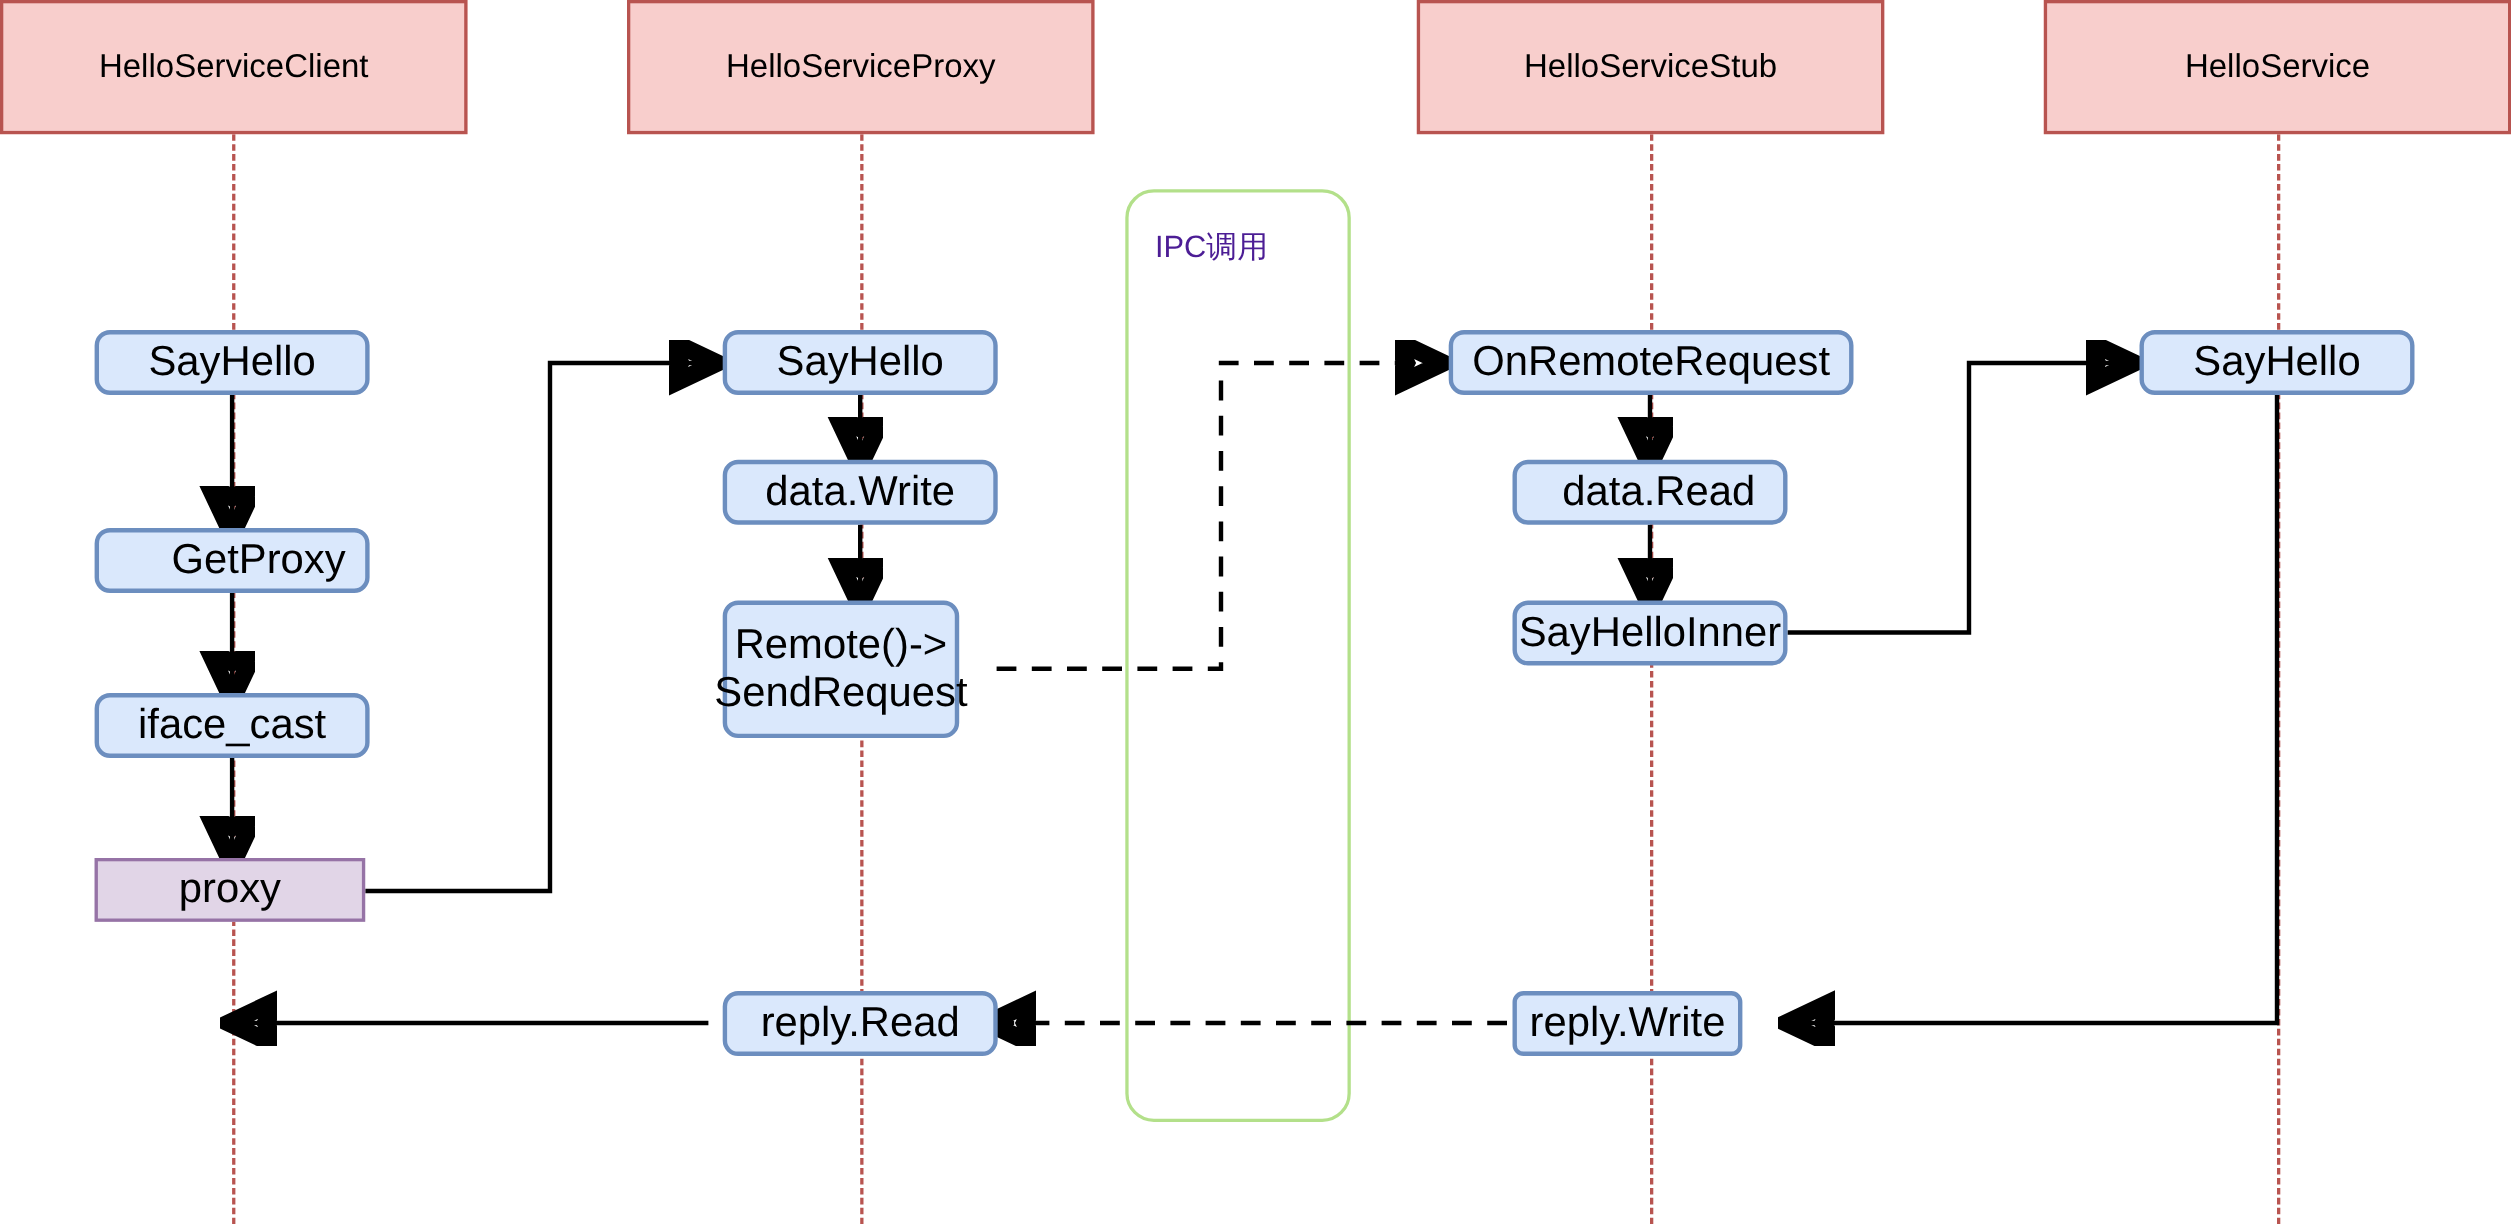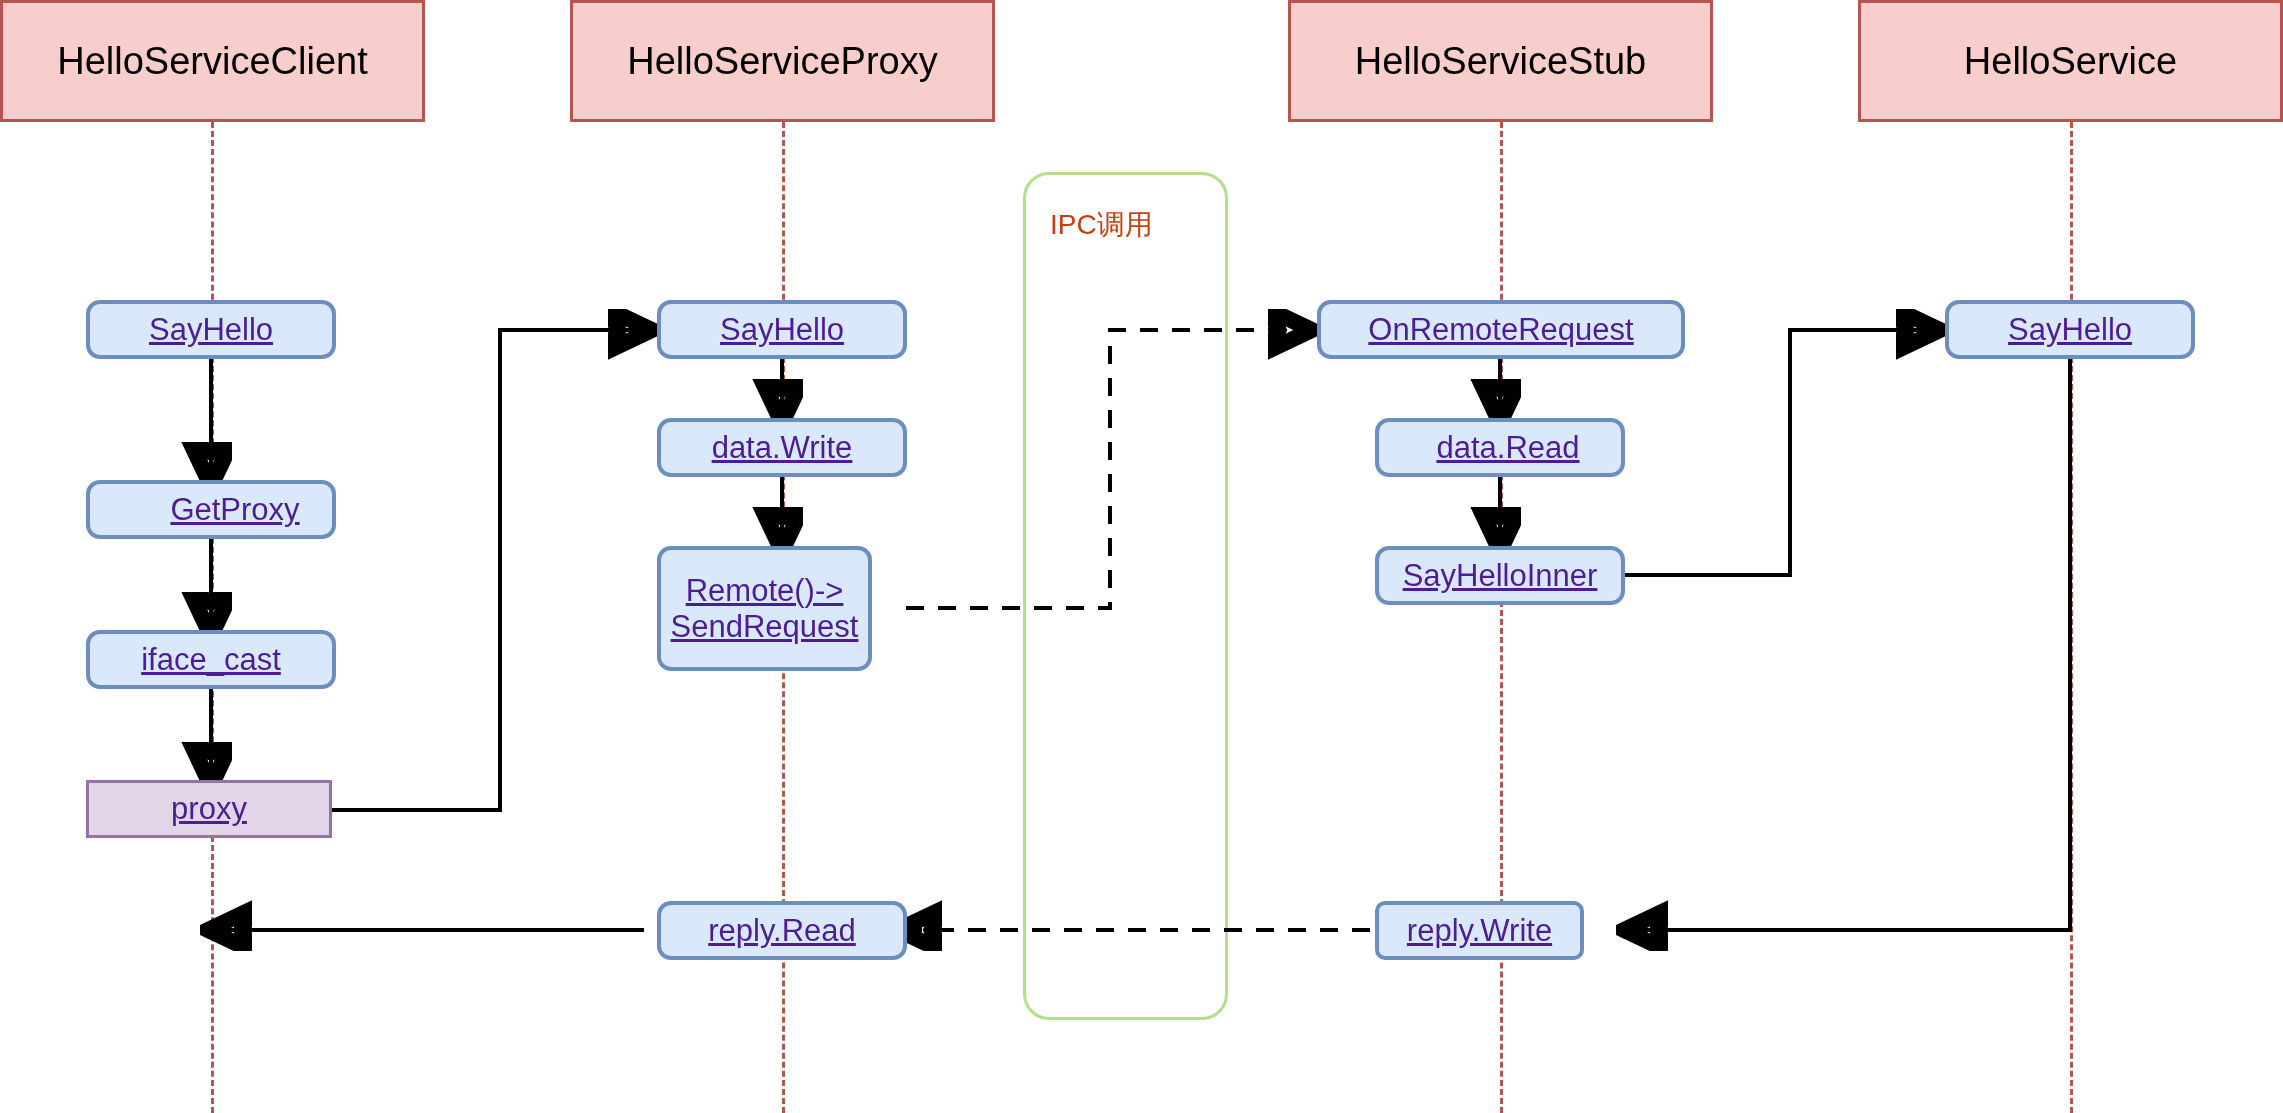--- a/index.html
+++ b/index.html
@@ -6,64 +6,63 @@
   body{width:2283px;height:1113px;font-family:"Liberation Sans","DejaVu Sans",sans-serif;}
   #stage{position:relative;width:2283px;height:1113px;overflow:hidden;background:#fff;}
 
   
   .actor{
     position:absolute;
     box-sizing:border-box;
     background:#f8cecc;
     border:3px solid #b85450;
     display:flex;align-items:center;justify-content:center;
-    font-size:38px;color:#000;
+    font-size:30px;color:#000;
     white-space:nowrap;
   }
 
   
   .lifeline{
     position:absolute;
     width:0;
     border-left:3px dashed #b85450;
   }
 
   
   .node{
     position:absolute;
     box-sizing:border-box;
     background:#dae8fc;
     border:4px solid #6c8ebf;
     border-radius:14px;
     display:flex;align-items:center;justify-content:center;
     text-align:center;
-    font-size:31px;color:#4c1d95;
+    font-size:38px;color:#000000;
     line-height:1.08;
     z-index:5;
-    text-decoration:underline;
   }
   .node.two-line{line-height:1.15;}
   .node.obj{
     background:#e1d5e7;
     border:3px solid #9673a6;
     border-radius:0;
   }
 
   
   .ipc-frame{
     position:absolute;
     box-sizing:border-box;
     border:3px solid #b3e08a;
     border-radius:26px;
     background:transparent;
     z-index:1;
   }
   .ipc-label{
     position:absolute;
-    font-size:28px;color:#c2410c;
+    font-size:28px;color:#4c1d95;
     white-space:nowrap;
     z-index:2;
   }
 
   
   svg.wires{position:absolute;left:0;top:0;width:2283px;height:1113px;z-index:4;overflow:visible;}
   svg.wires path,svg.wires line{fill:none;stroke:#000;stroke-width:4;}
   svg.wires .dash{stroke-dasharray:18 14;}
 </style>
 </head>

